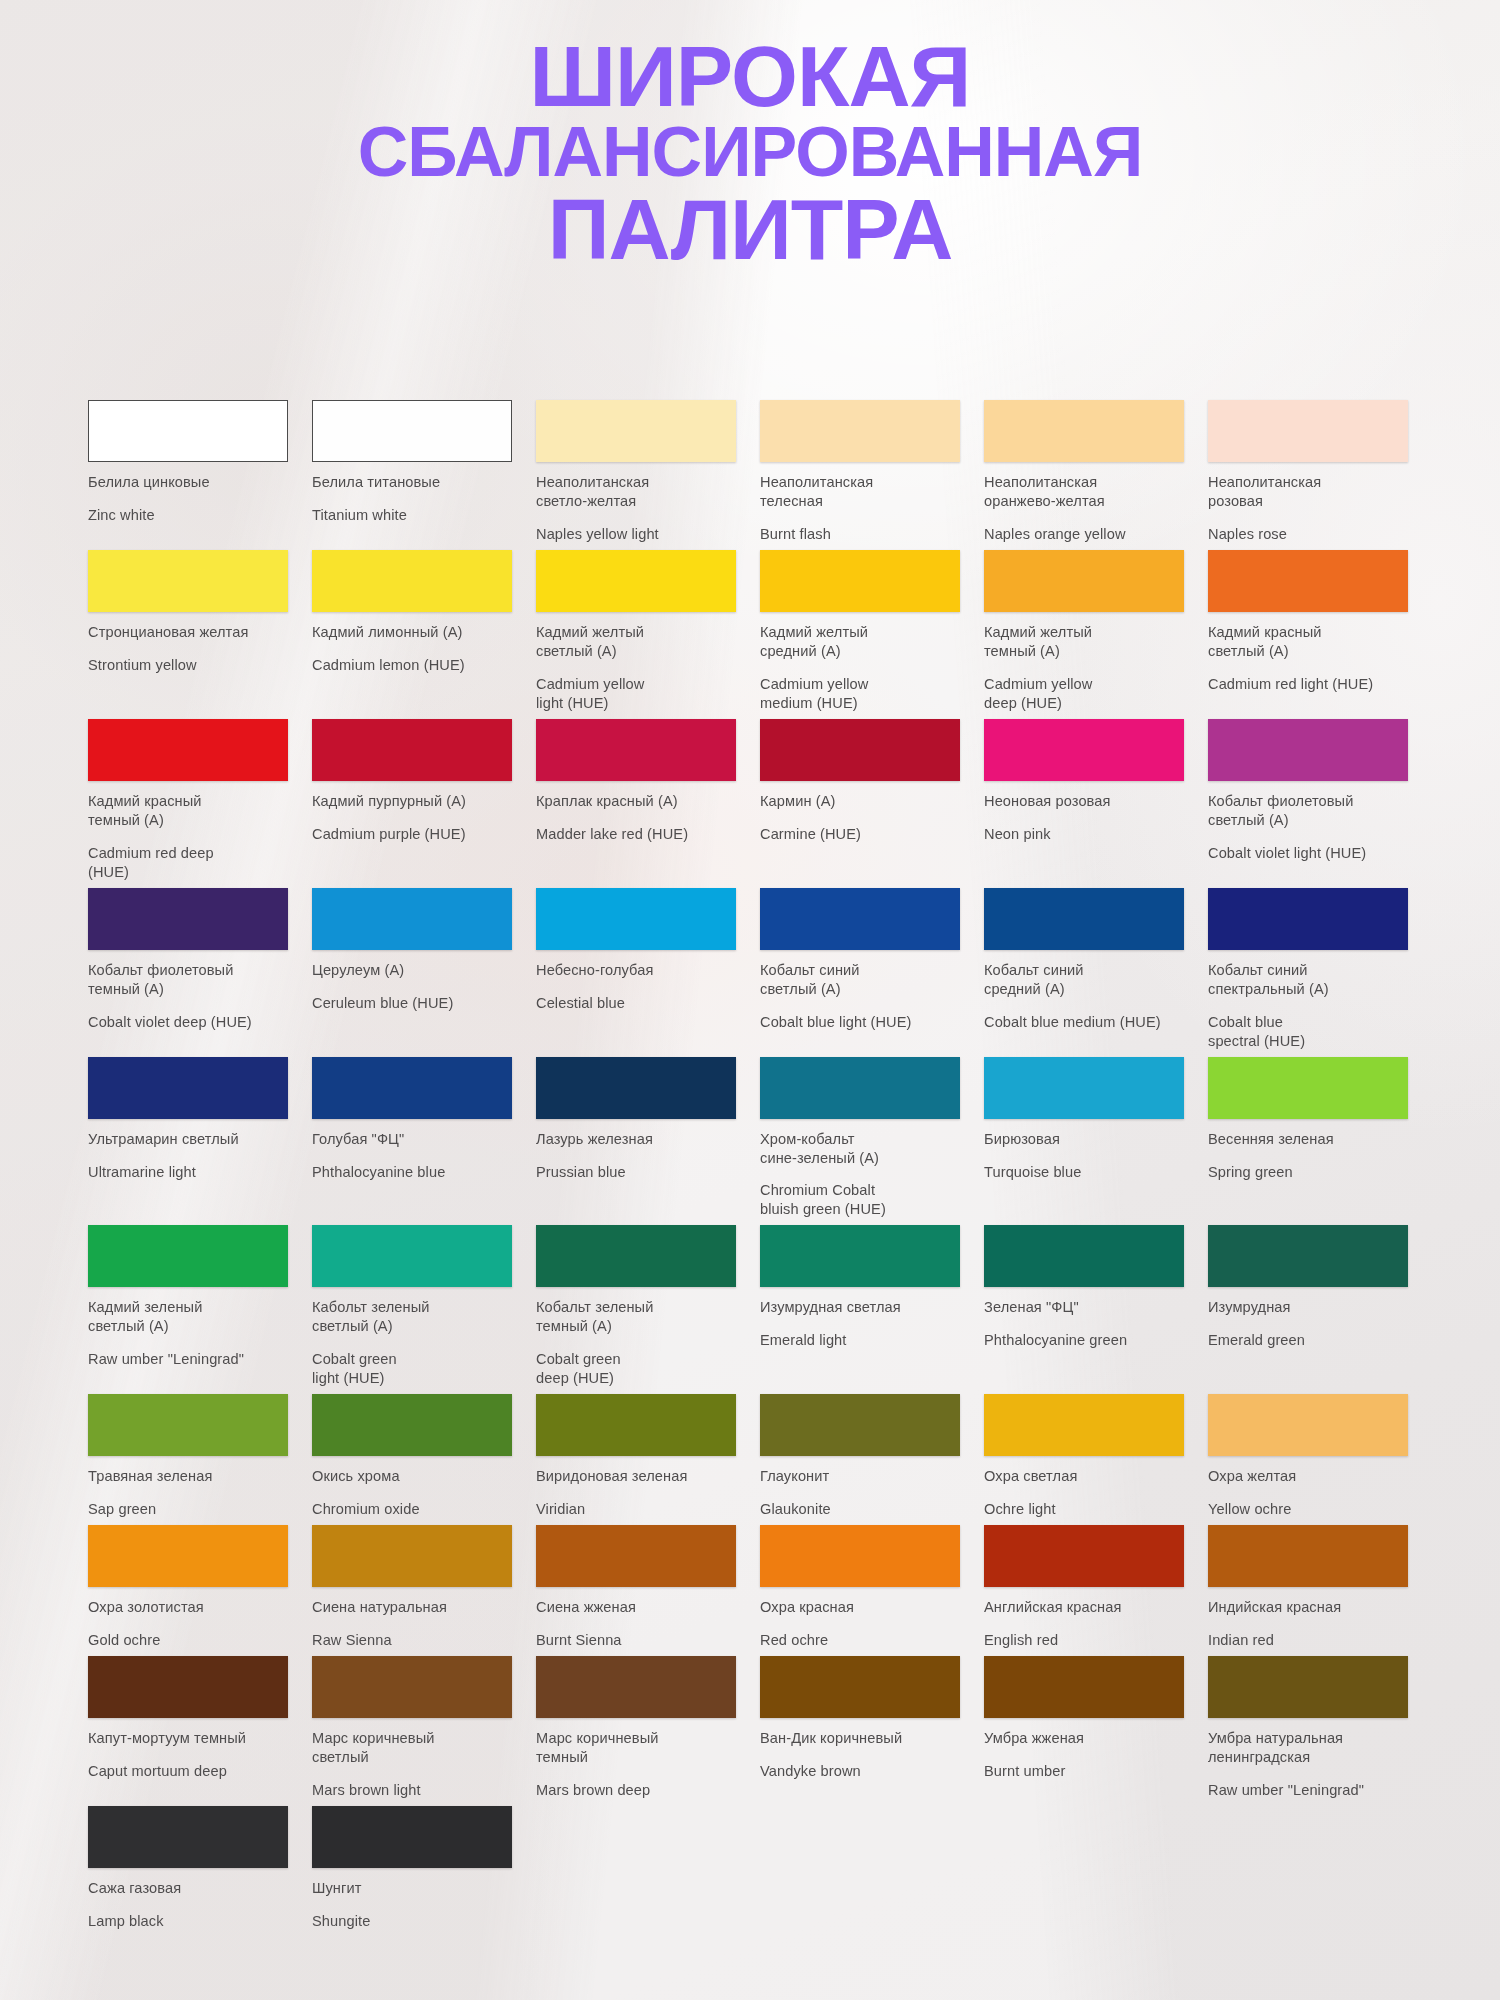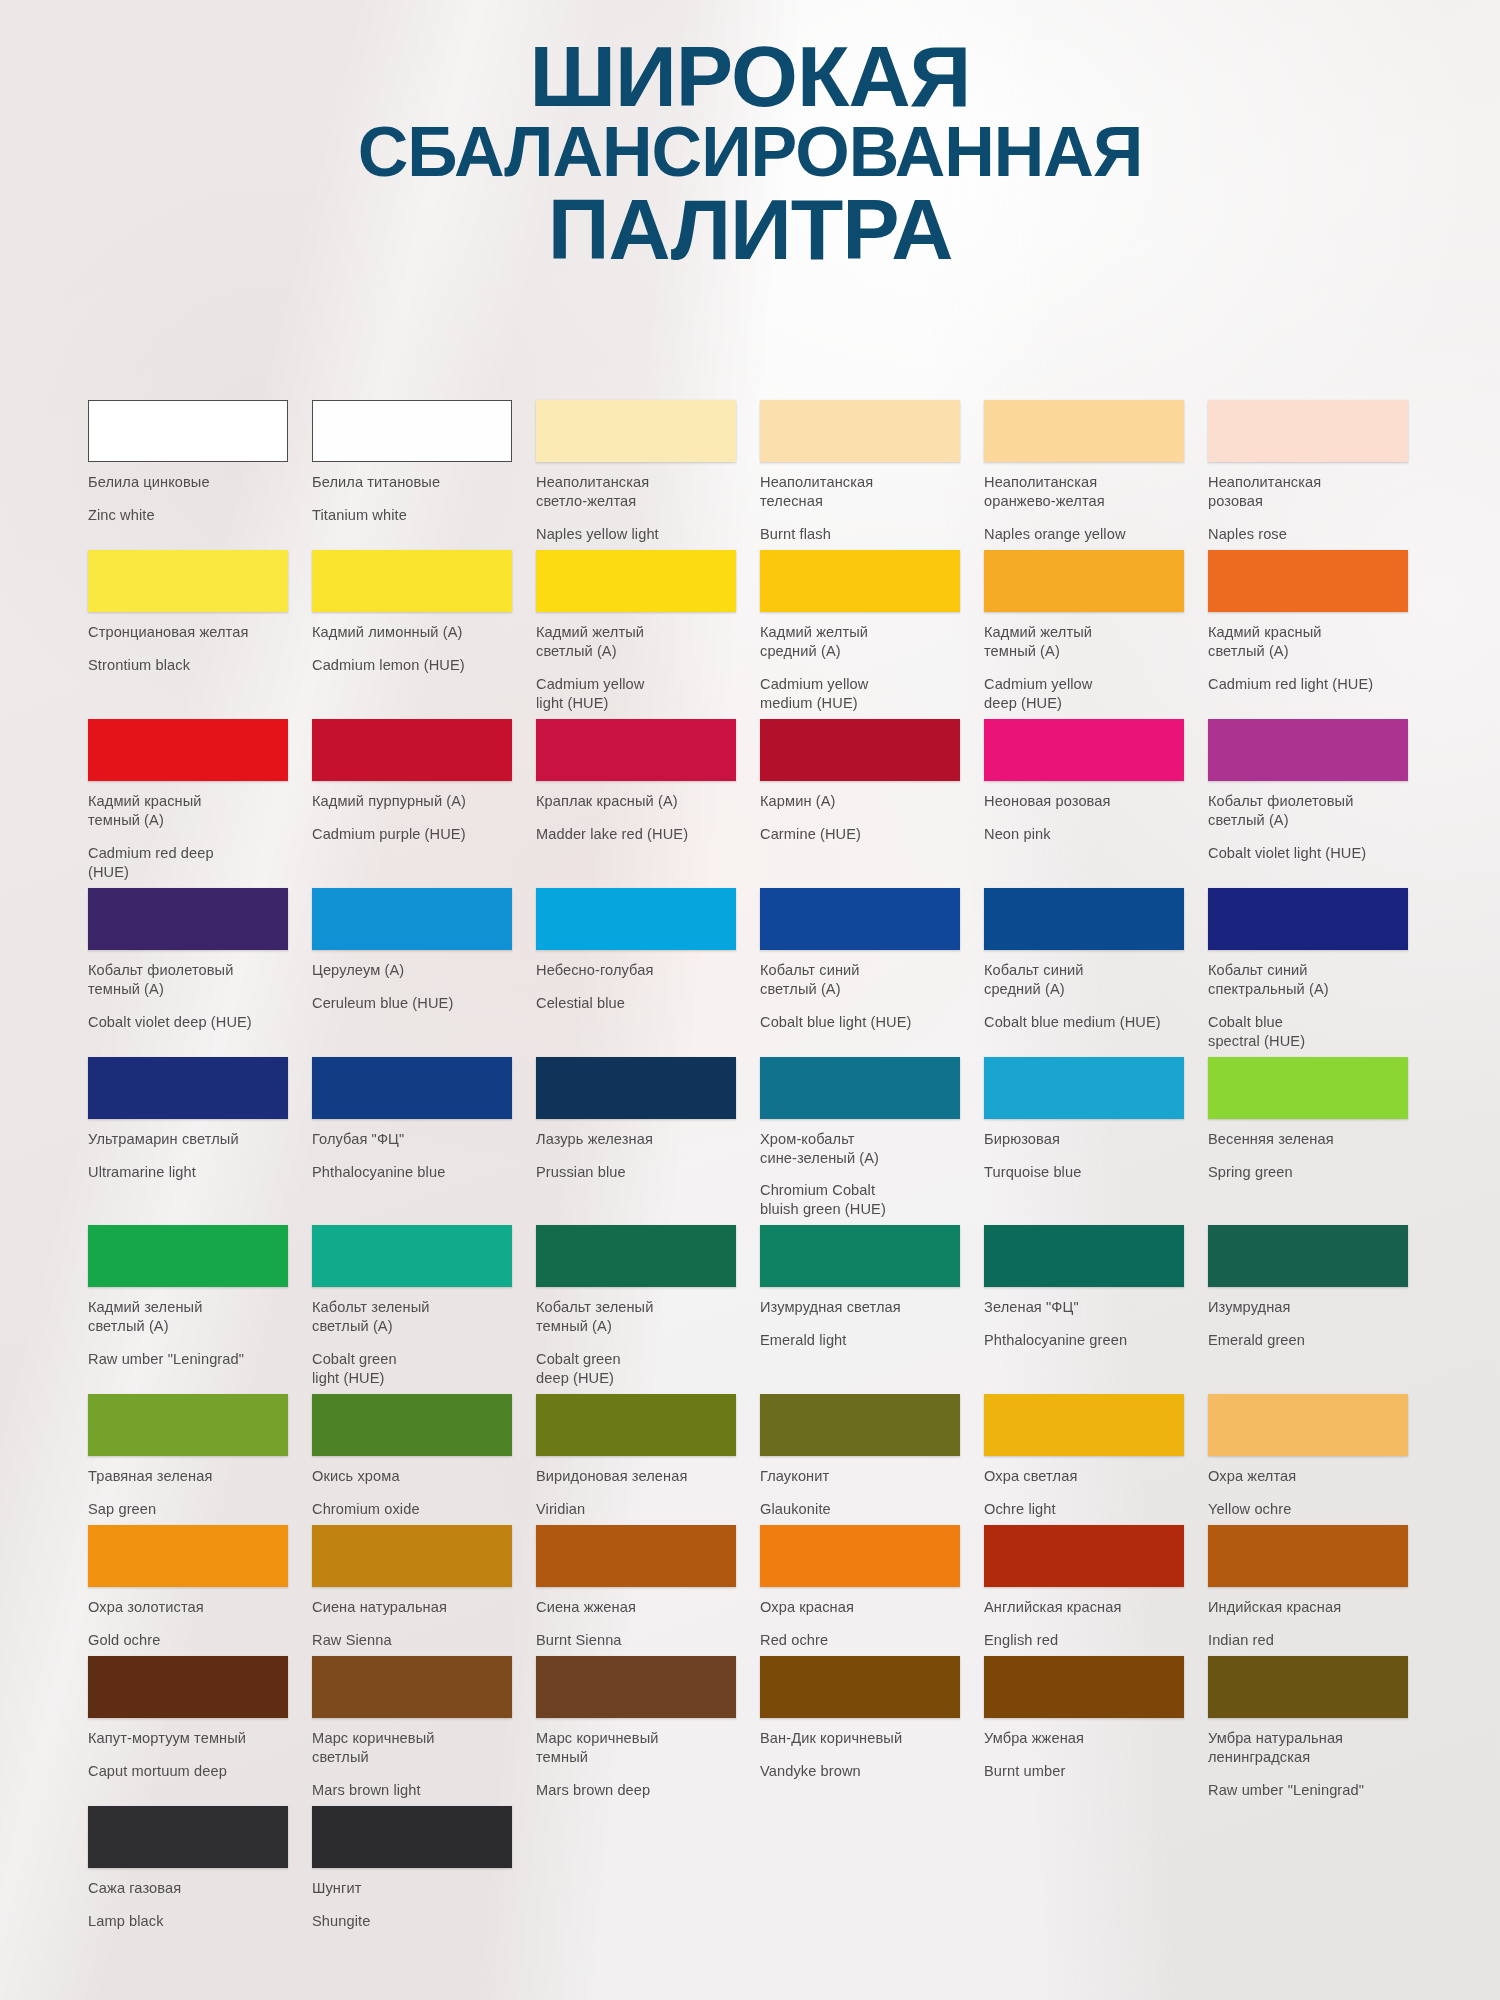--- a/index.html
+++ b/index.html
@@ -28,21 +28,21 @@
       linear-gradient(104deg, rgba(255,255,255,0) 18%, rgba(255,255,255,.55) 24%, rgba(255,255,255,0) 30%),
       linear-gradient(96deg, rgba(210,200,198,.35) 40%, rgba(255,255,255,0) 47%),
       linear-gradient(86deg, rgba(255,255,255,.5) 64%, rgba(255,255,255,0) 72%);
     opacity:.8;
   }
   .sheet{position:relative;z-index:1;width:1500px;height:2000px;}
 
   .title{
     position:absolute;left:0;right:0;top:34px;
     text-align:center;
-    color:#0c4a6e;
+    color:#8b5cf6;
     font-weight:bold;
     font-size:86px;
     line-height:.98;
     letter-spacing:-1px;
     text-transform:uppercase;
     font-family:"Liberation Sans","DejaVu Sans",sans-serif;
   }
   .title .l{display:block;}
   .title .l2{font-size:70px;}
 
@@ -131,21 +131,21 @@
         <div class="names">
           <div class="nm ru">Неаполитанская
 розовая</div>
           <div class="nm en">Naples rose</div>
         </div>
       </div>
       <div class="cell r2">
         <div class="swatch" style="background: rgb(249, 232, 63);"></div>
         <div class="names">
           <div class="nm ru">Стронциановая желтая</div>
-          <div class="nm en">Strontium black</div>
+          <div class="nm en">Strontium yellow</div>
         </div>
       </div>
       <div class="cell r2">
         <div class="swatch" style="background: rgb(249, 227, 44);"></div>
         <div class="names">
           <div class="nm ru">Кадмий лимонный (A)</div>
           <div class="nm en">Cadmium lemon (HUE)</div>
         </div>
       </div>
       <div class="cell r2">

